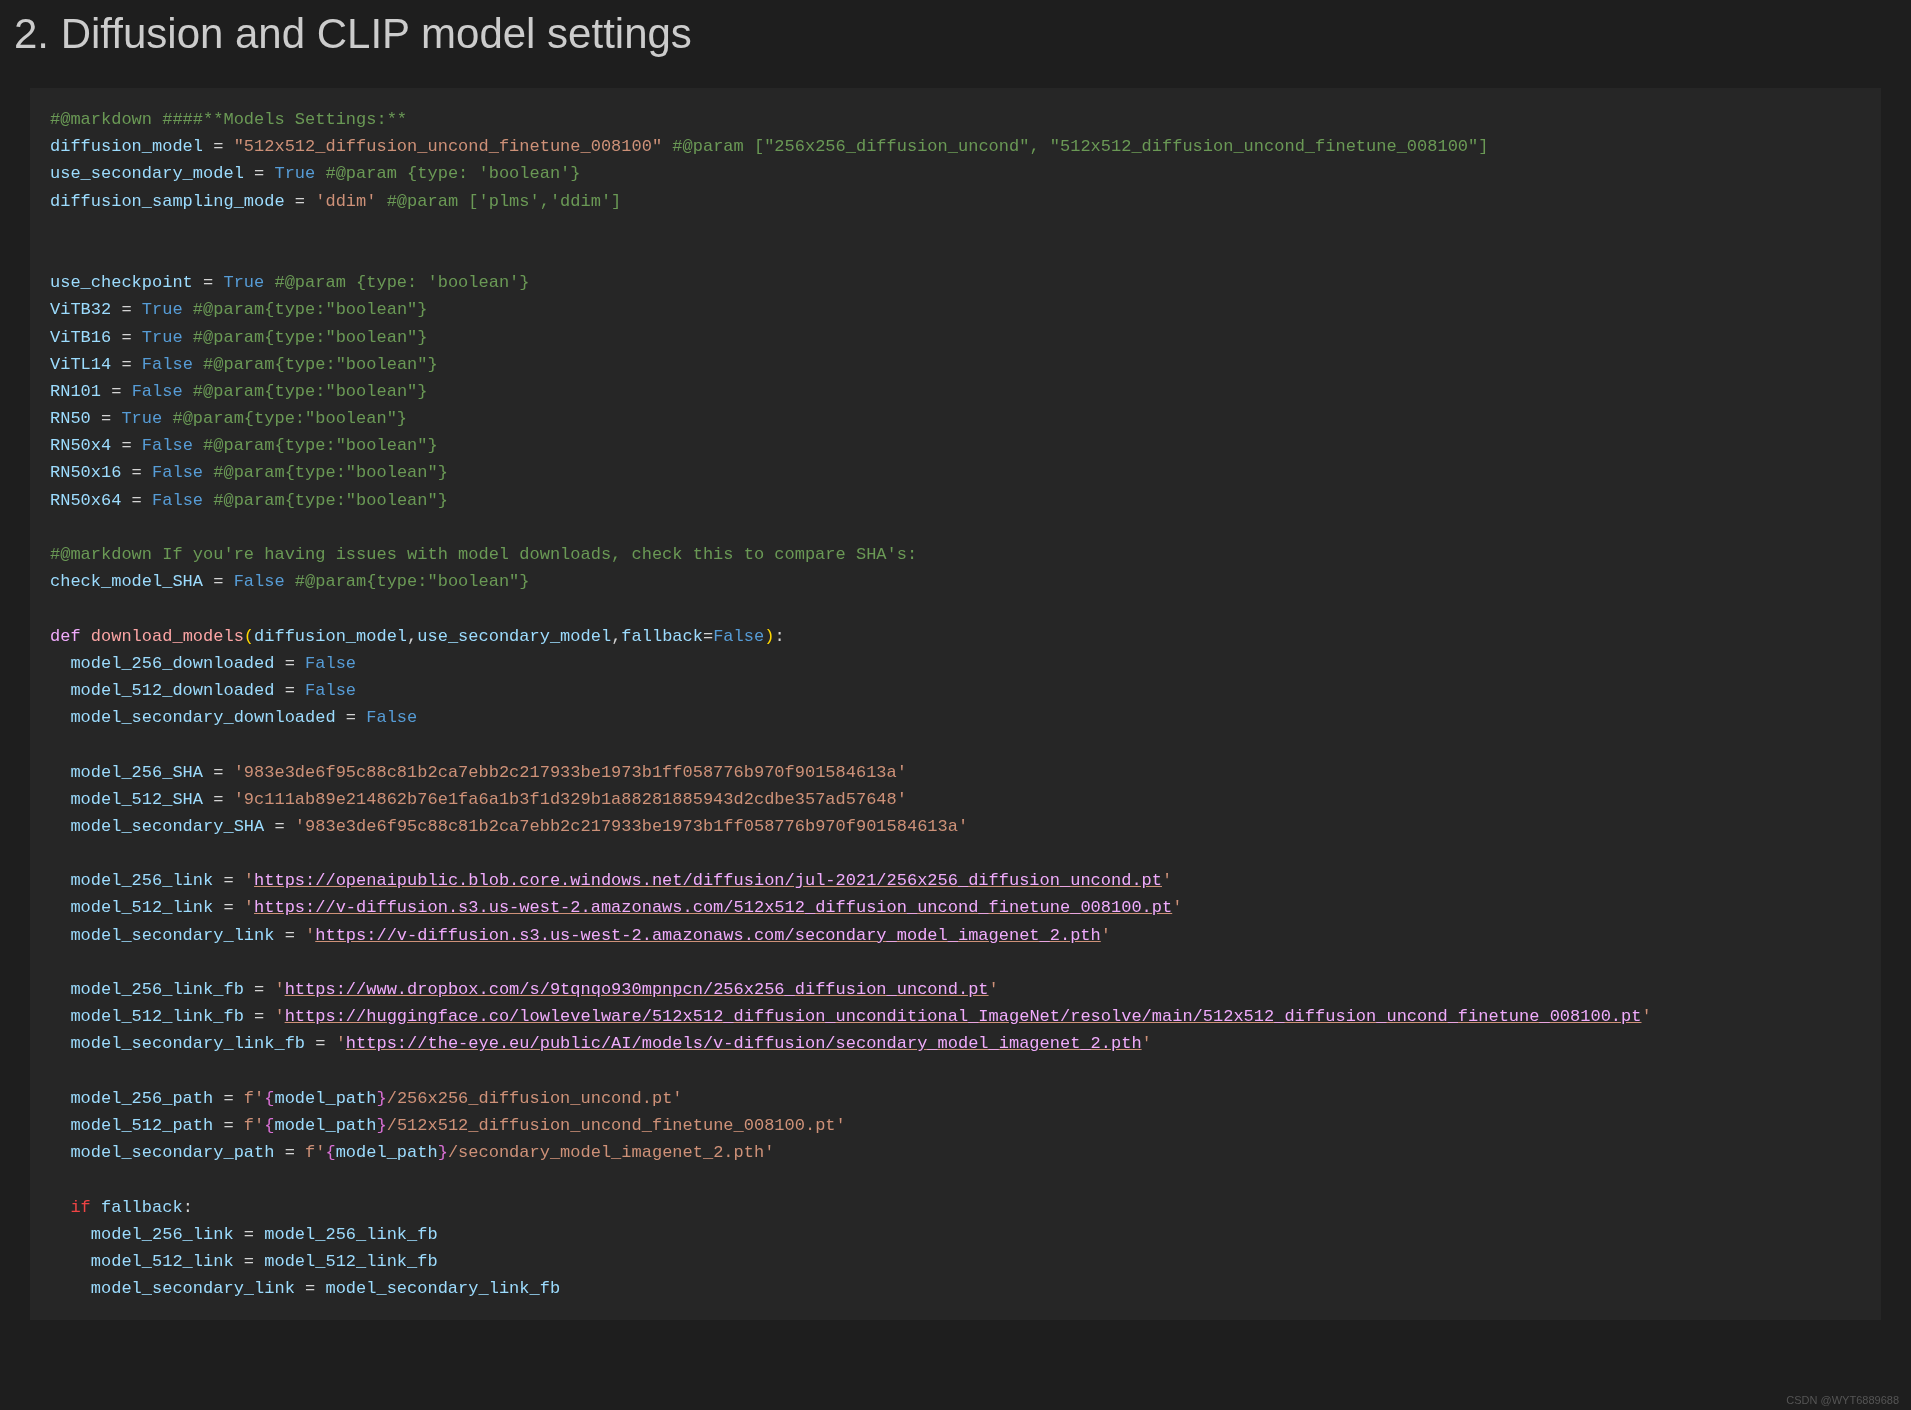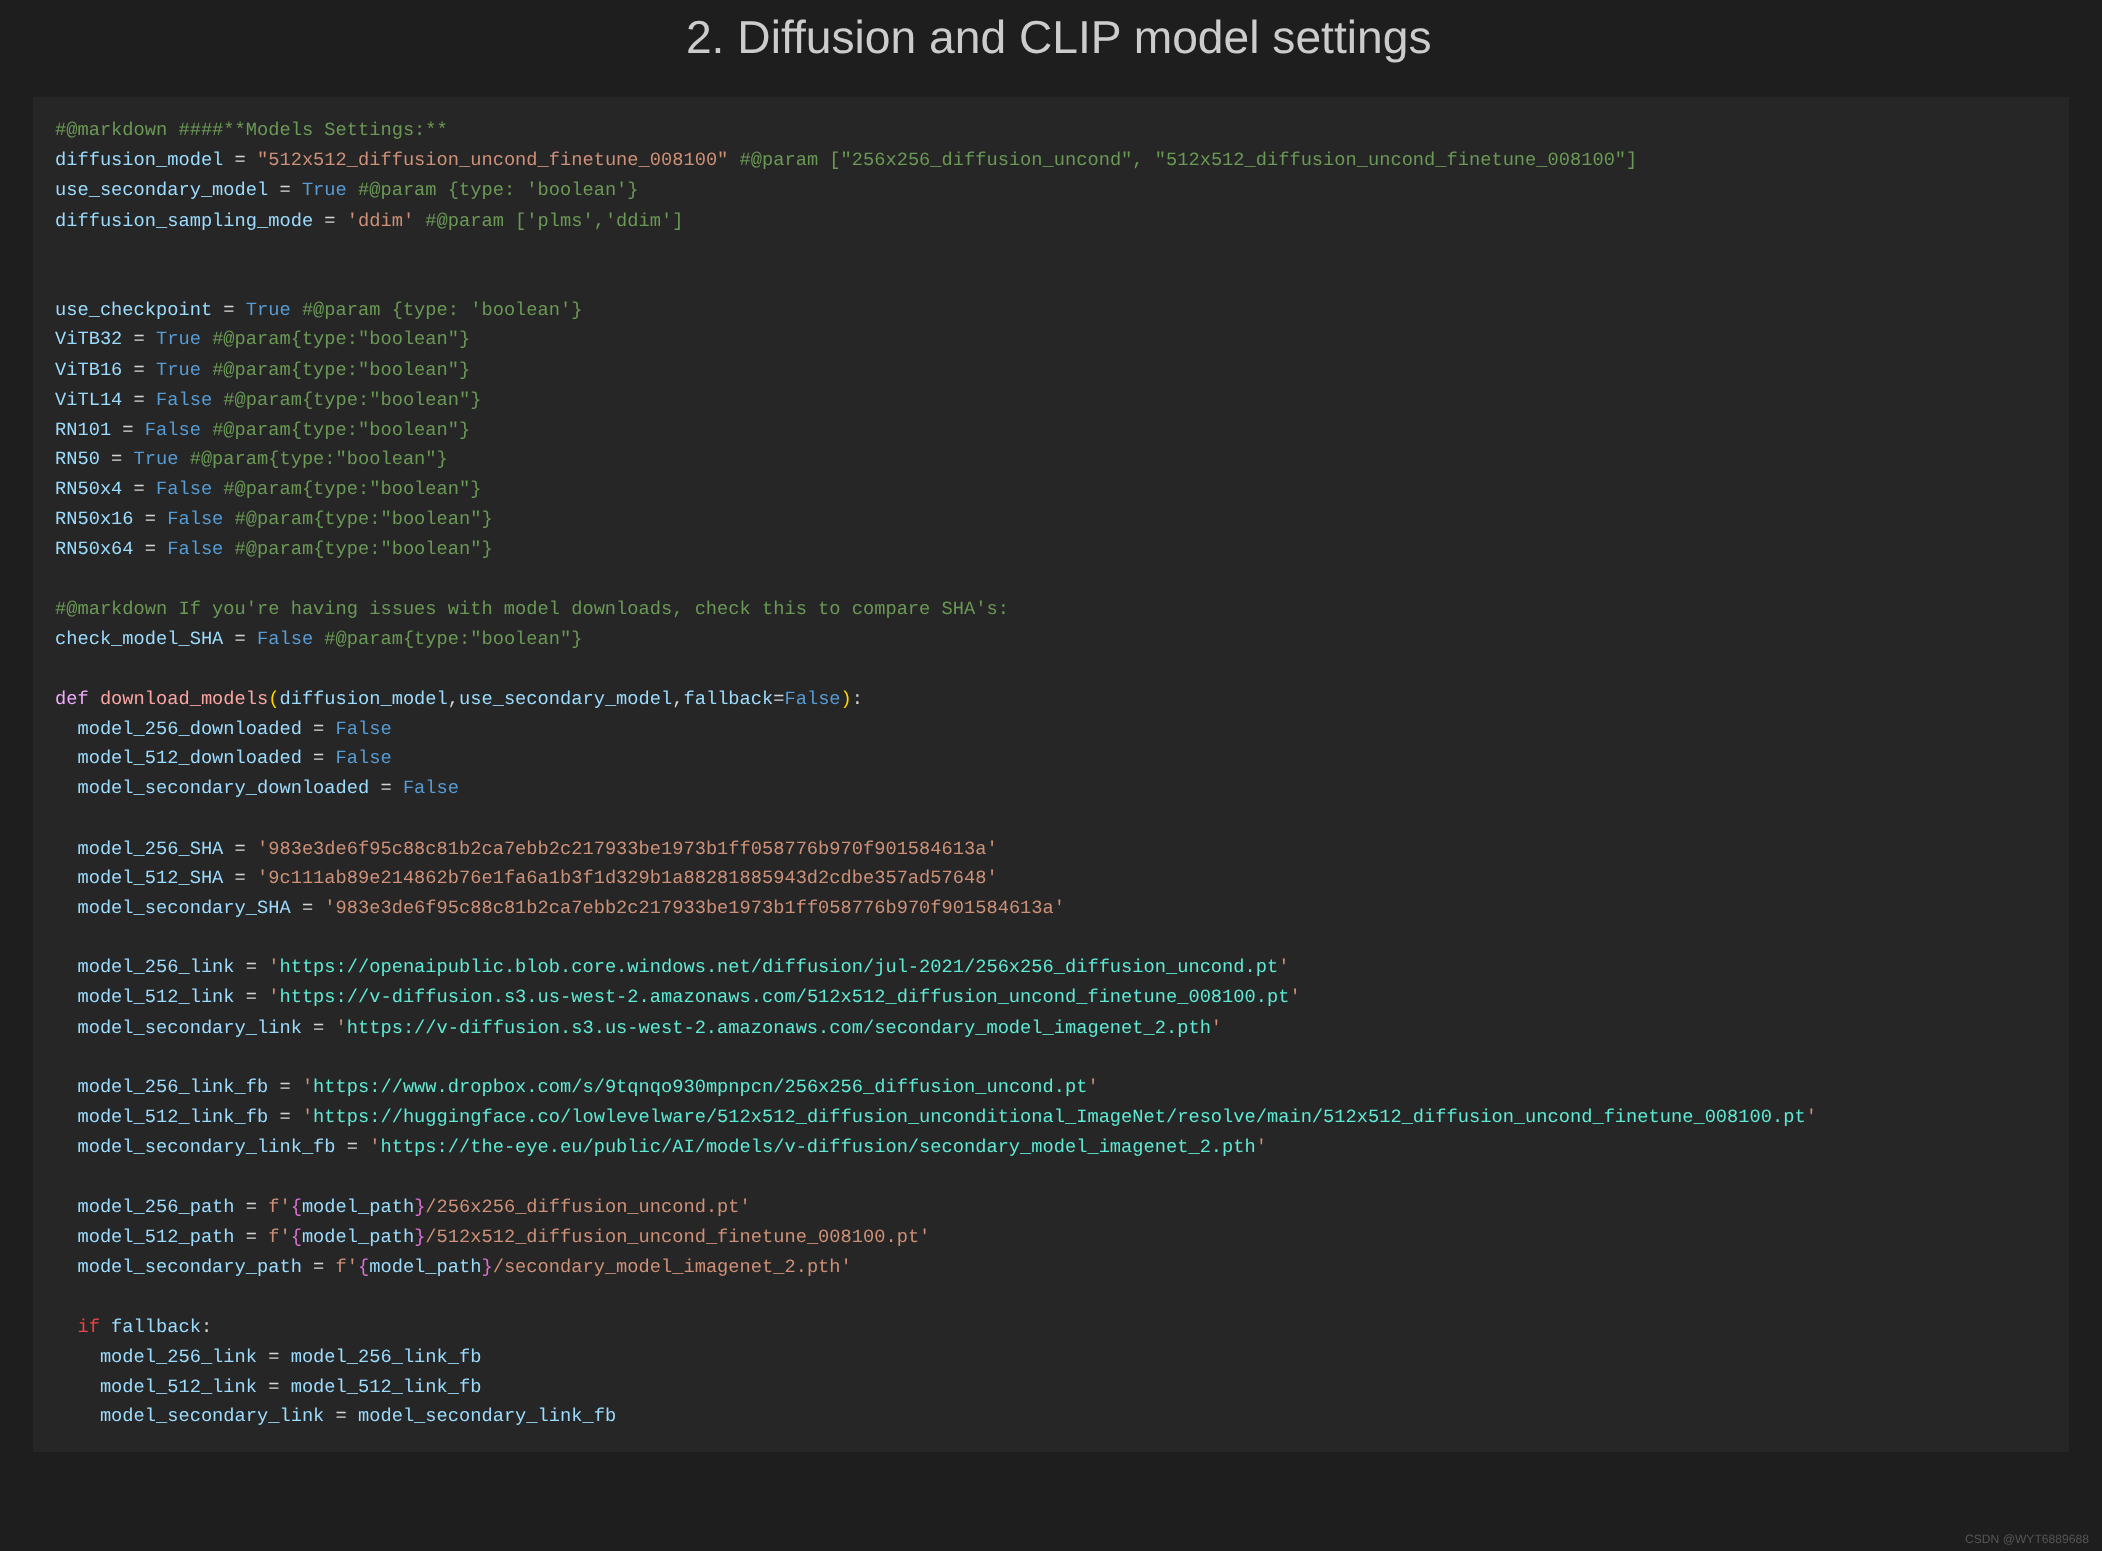--- a/index.html
+++ b/index.html
@@ -9,21 +9,20 @@
     font-family: "Segoe UI", Arial, sans-serif;
     width: 1911px;
     min-height: 1410px;
     overflow: hidden;
   }
   .heading {
     color: #cccccc;
     font-size: 42px;
     font-weight: 300;
     padding: 10px 0 30px 14px;
-    text-align: center;
   }
   .code-block {
     background: #262626;
     margin: 0 30px 0 30px;
     padding: 18px 20px;
     font-family: Consolas, "Courier New", monospace;
     font-size: 17px;
     line-height: 1.6;
     white-space: pre;
     overflow: hidden;
@@ -32,21 +31,21 @@
   .c-var       { color: #9cdcfe; }
   .c-op        { color: #d4d4d4; }
   .c-string    { color: #ce9178; }
   .c-kw        { color: #ef4444; }
   .c-bool      { color: #569cd6; }
   .c-def       { color: #f0abfc; }
   .c-func      { color: #fca5a5; }
   .c-param     { color: #9cdcfe; }
   .c-paren     { color: #ffd700; }
   .c-brace     { color: #da70d6; }
-  .c-url       { color: #5eead4; text-decoration-color: #ce9178; }
+  .c-url       { color: #f0abfc; text-decoration: underline; text-decoration-color: #ce9178; }
   .watermark {
     position: fixed;
     right: 12px;
     bottom: 4px;
     font-size: 11px;
     color: #555;
     font-family: Arial, sans-serif;
     margin-top: 39px;
   }
 </style>

